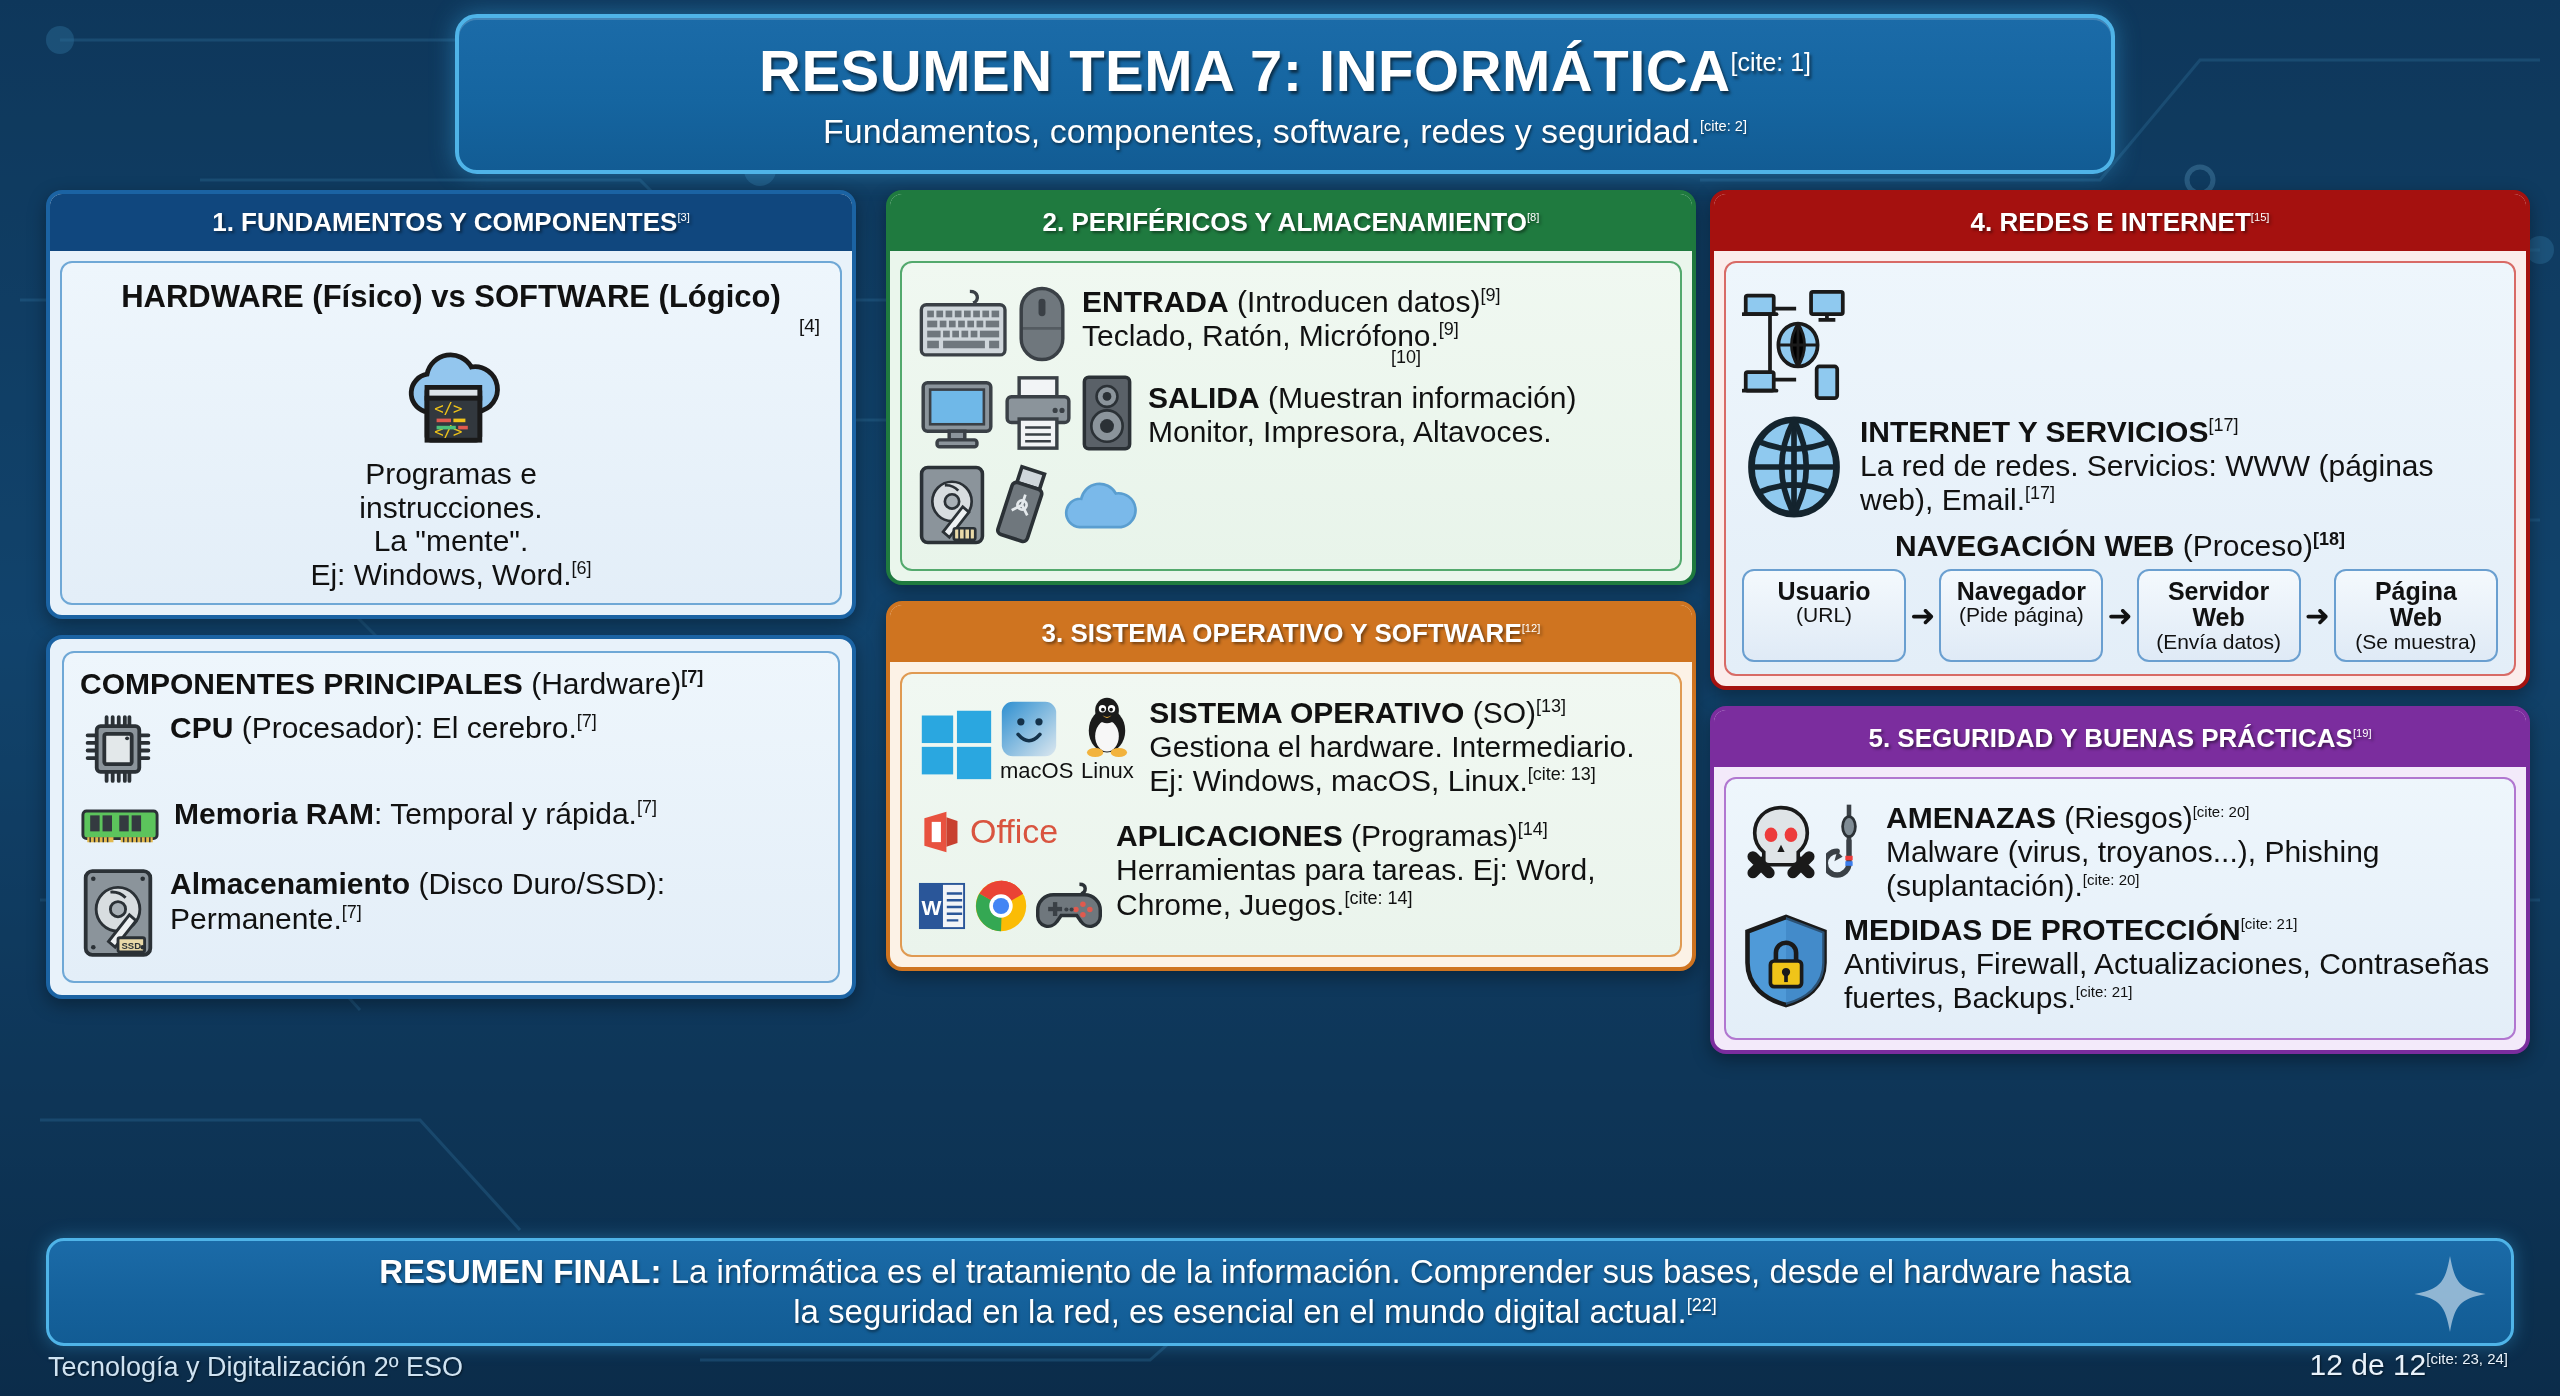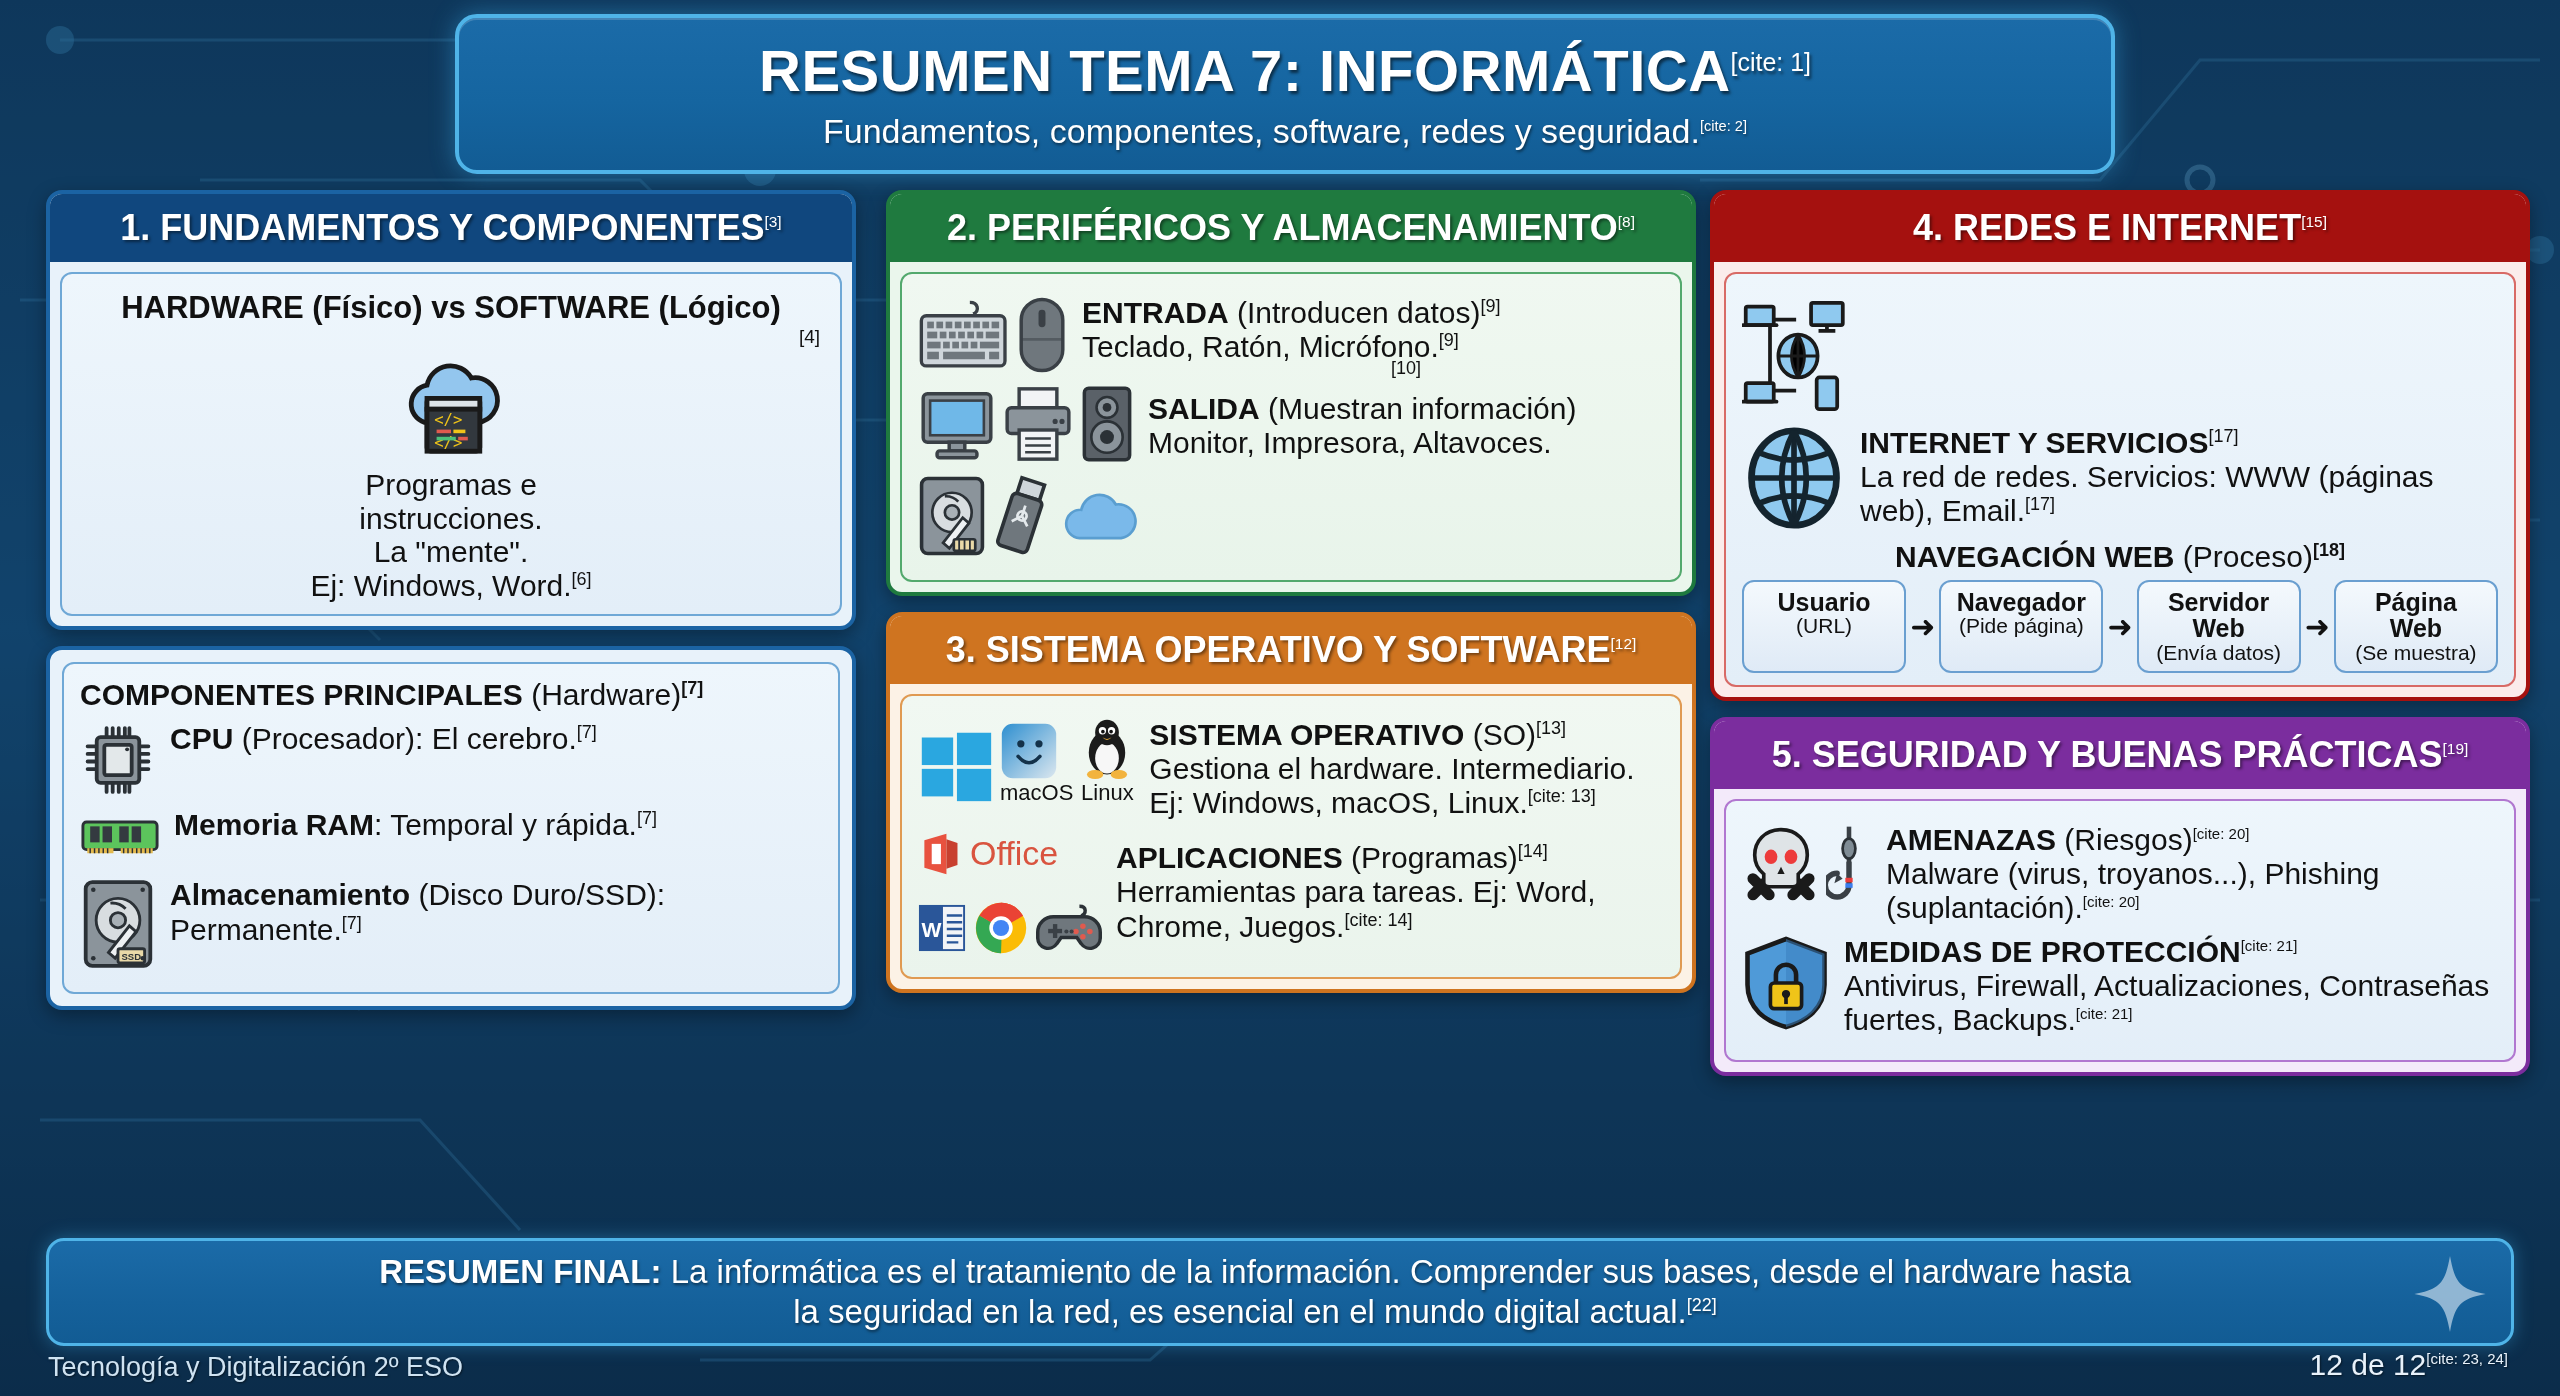--- a/index.html
+++ b/index.html
@@ -48,21 +48,21 @@
 
   .panel {
     border-radius: 16px;
     box-sizing: border-box;
     margin-bottom: 16px;
     overflow:hidden;
     box-shadow: 0 6px 18px rgba(0,0,0,.35);
   }
   .panel-head {
     text-align:center; color:#fff; font-weight:bold;
-    font-size: 36px; padding: 13px 28px 13px;
+    font-size: 26px; padding: 13px 28px 13px;
     text-shadow: 2px 2px 3px rgba(0,0,0,.45);
     white-space: nowrap;
   }
   .panel-body { padding: 10px; }
   .card {
     background: linear-gradient(180deg,#eef6fc 0%, #e3eef8 100%);
     border-radius: 12px;
     padding: 12px 16px;
     box-sizing:border-box;
   }

